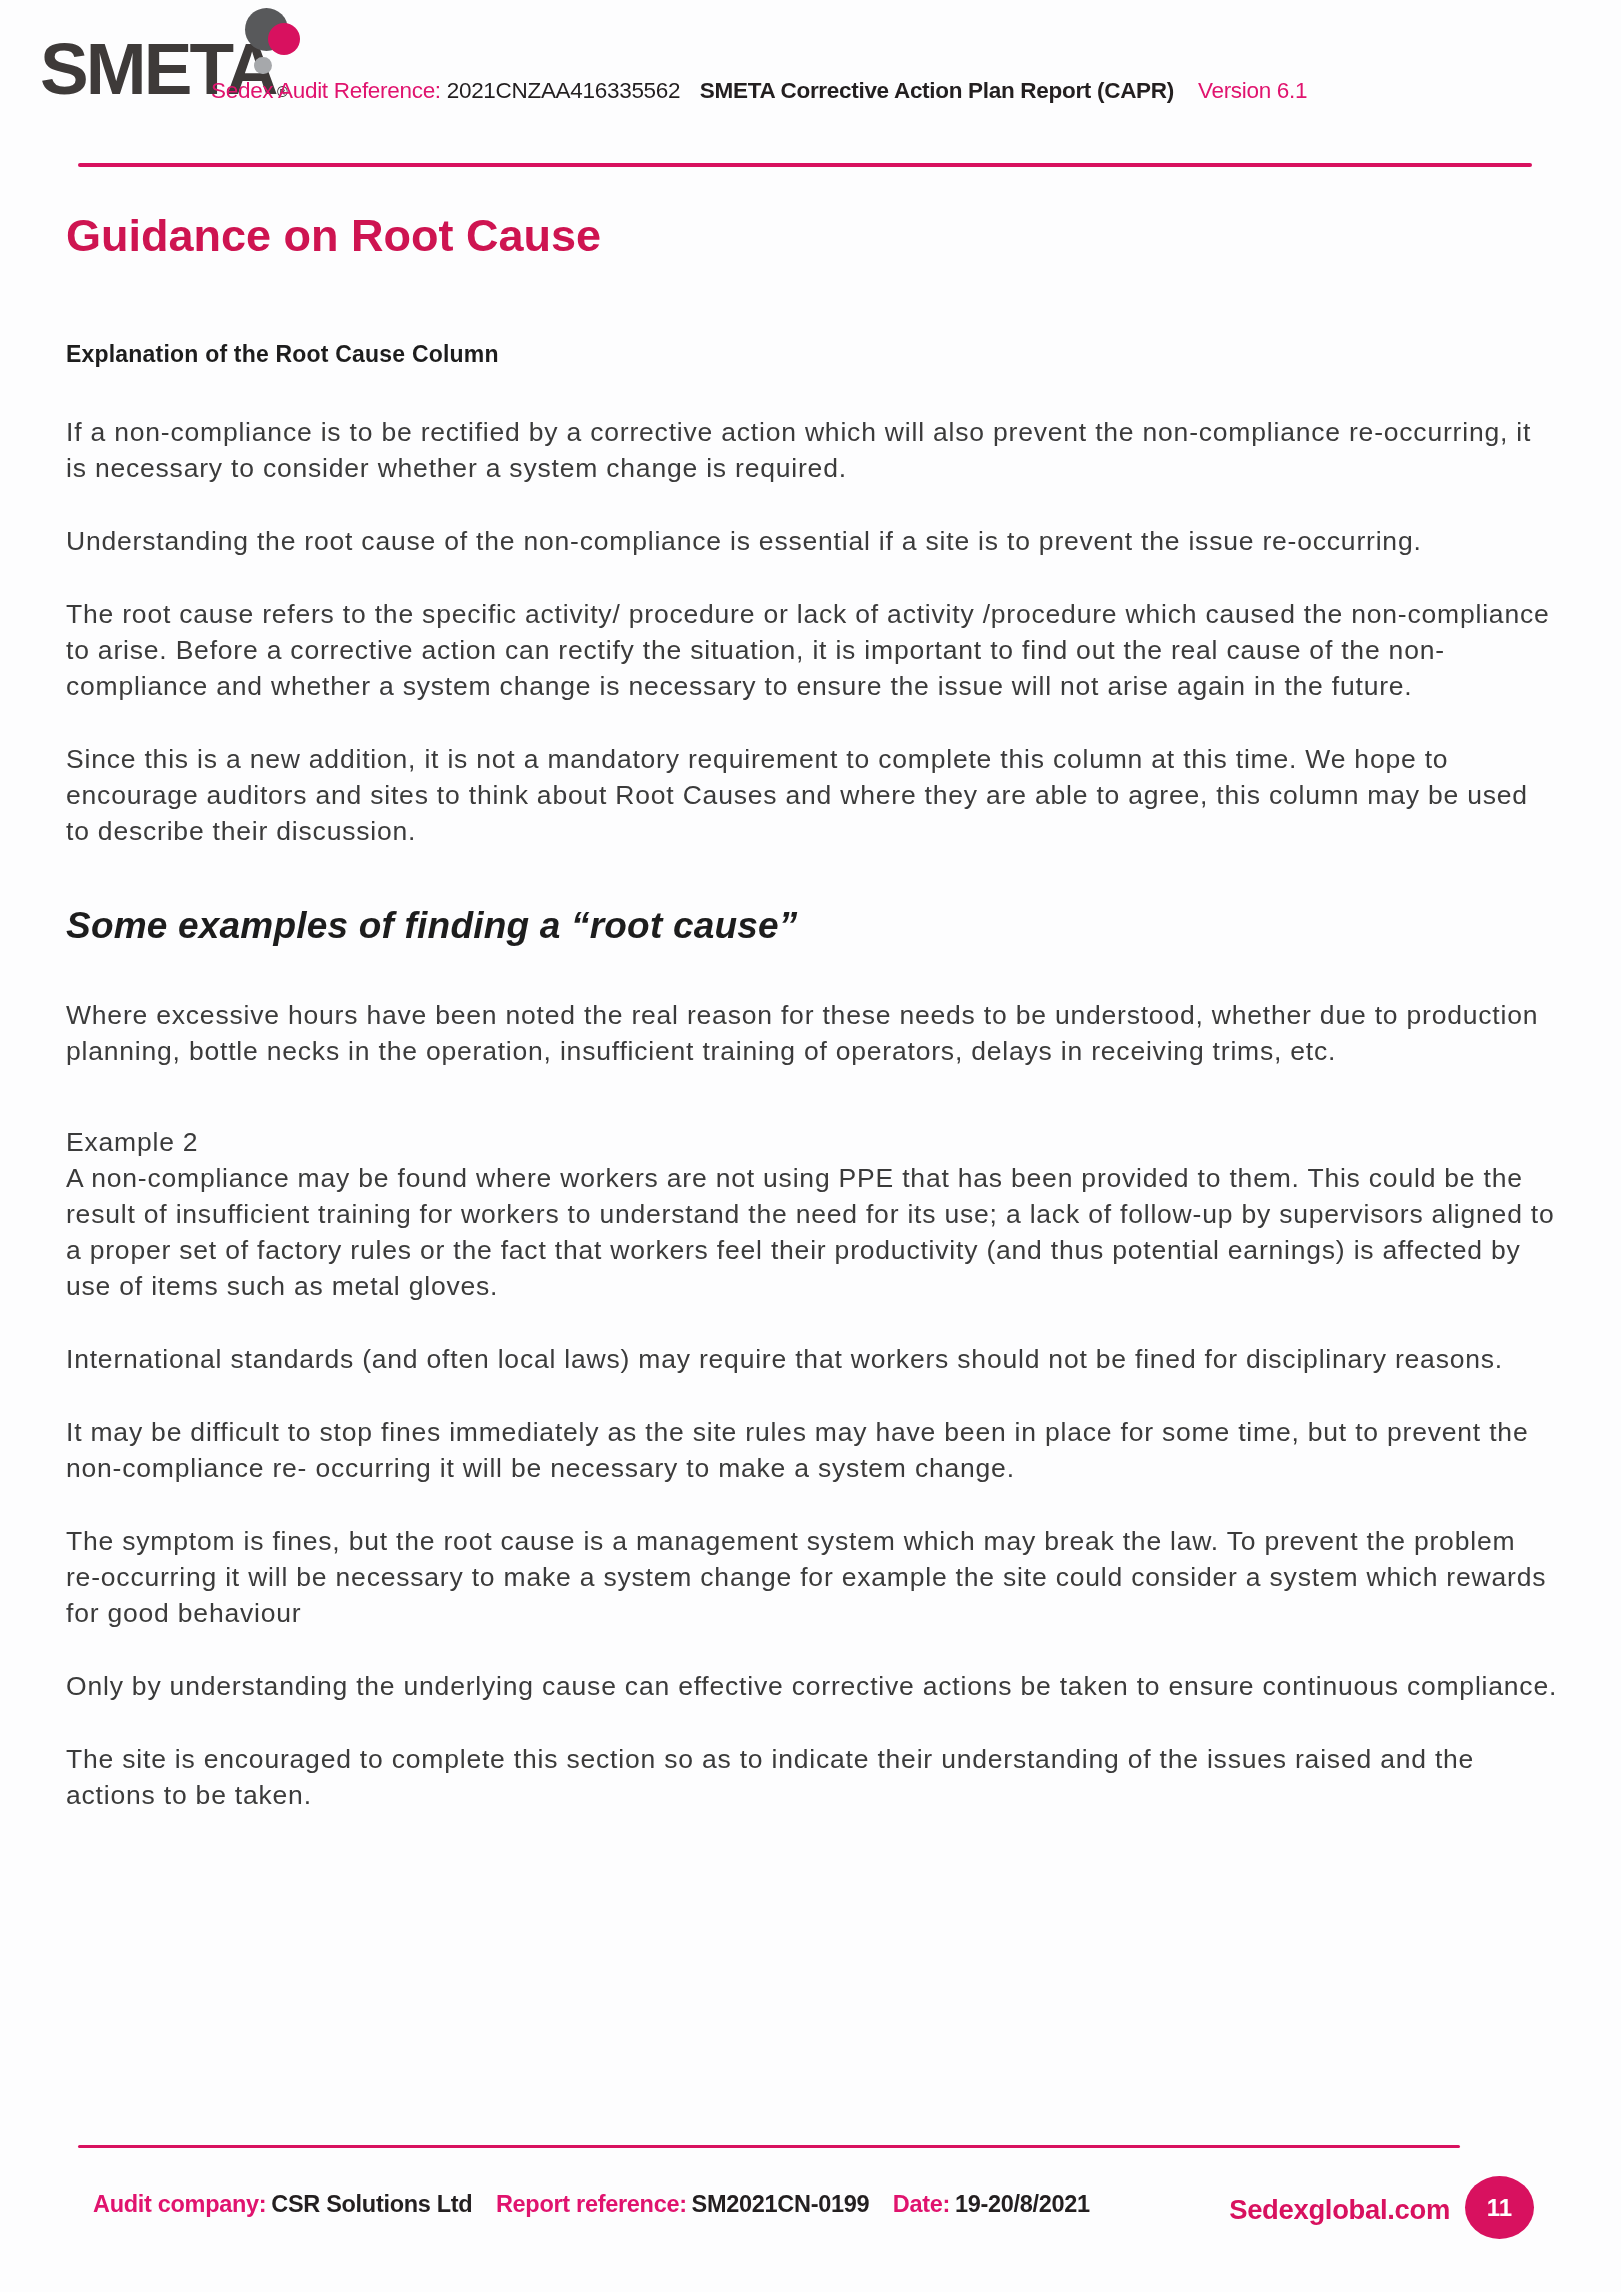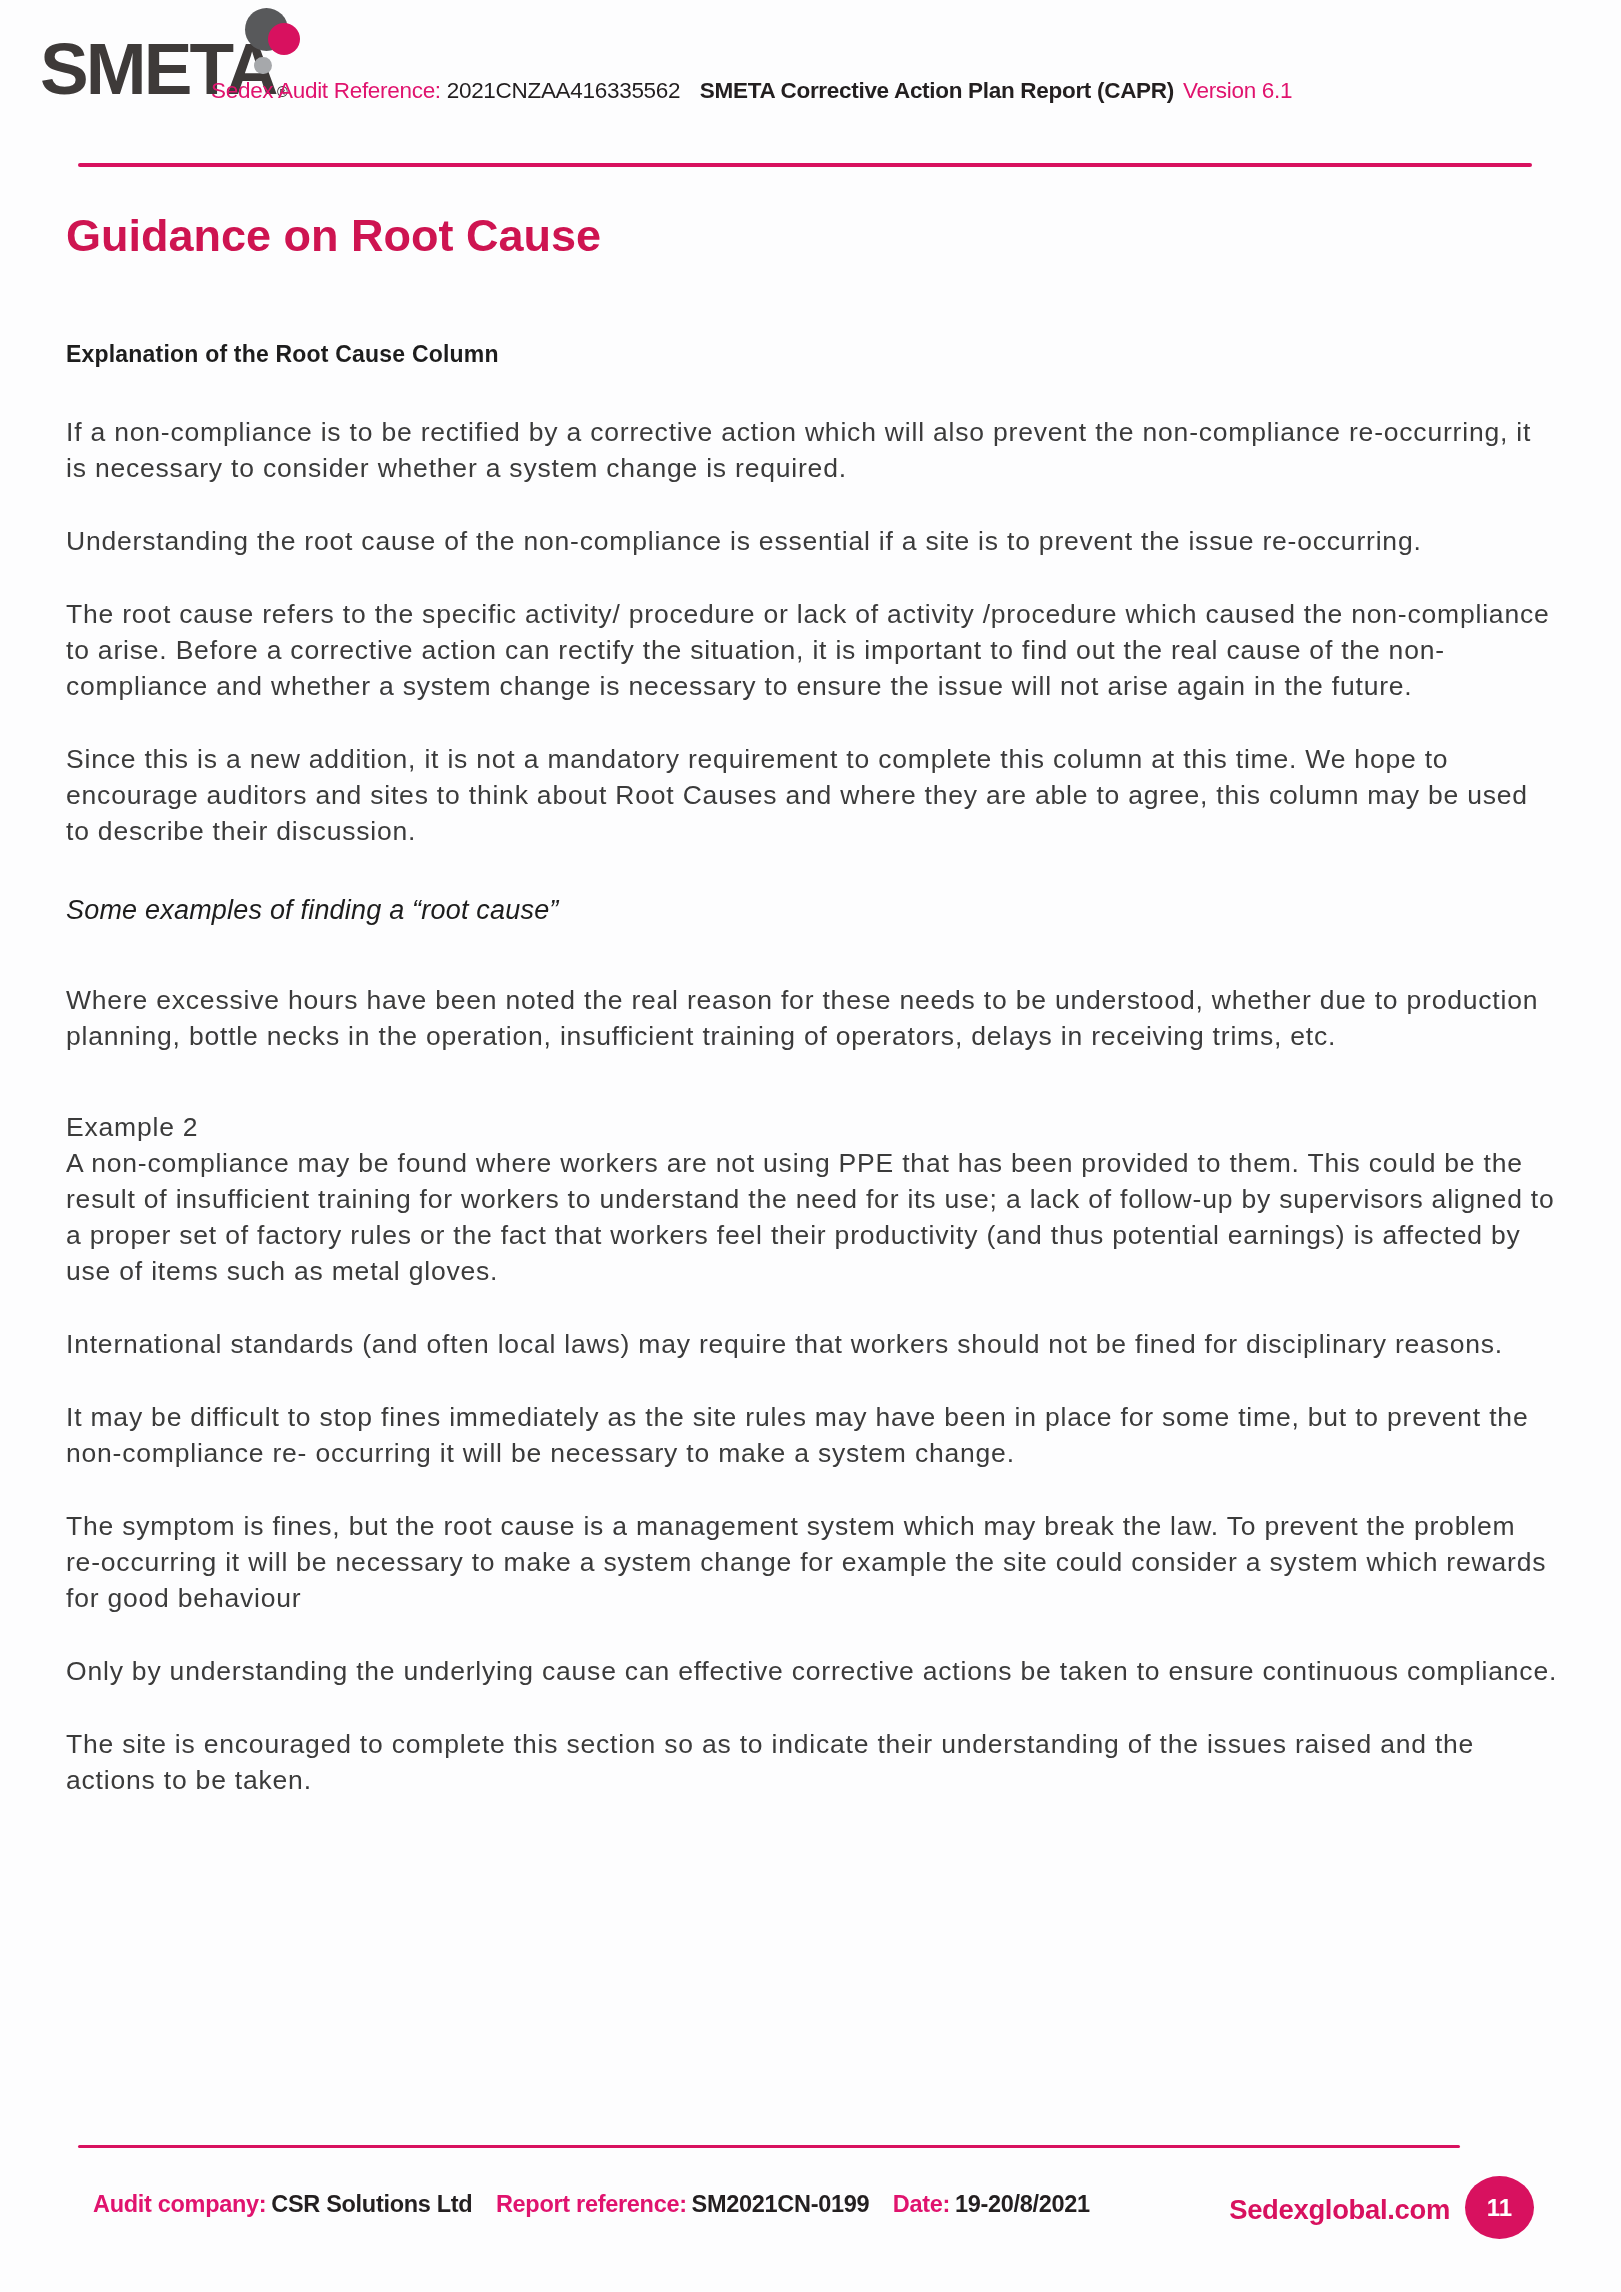--- a/index.html
+++ b/index.html
@@ -37,21 +37,21 @@
   .dot-pink{left:236px;top:15.7px;width:32px;height:32px;background:var(--brand-pink);z-index:3;}
   .dot-light{left:222px;top:49px;width:17.6px;height:17.6px;background:var(--dot-light-gray);z-index:2;}
 
   .header-ref{
     position:absolute;left:211px;top:78px;
     font-size:22.5px;letter-spacing:-0.3px;white-space:nowrap;
     color:#231f20;
   }
   .header-ref .pink{color:var(--label-pink);}
   .header-ref .val{margin-left:5.9px;margin-right:19.6px;}
-  .header-ref .report-title{font-weight:700;margin-right:9px;}
+  .header-ref .report-title{font-weight:700;margin-right:24px;}
 
   .rule{position:absolute;background:var(--brand-pink);height:3.9px;border-radius:2px;}
   .rule-top{left:78px;top:163px;width:1454px;}
   .rule-bottom{left:78px;top:2145px;width:1382px;height:2.9px;}
 
   
   .content{
     position:absolute;left:66px;top:211px;width:1492px;
     color:var(--text-color);
     font-size:26.5px;line-height:36px;letter-spacing:0.8px;
@@ -63,22 +63,22 @@
   }
   .content h2{
     color:#1d1d1d;
     font-size:23px;line-height:33px;font-weight:700;letter-spacing:0.2px;
     margin-top:78px;
   }
   .content p{margin-top:37px;}
   .content .first-para{margin-top:43px;}
   .content h3{
     color:#1d1d1d;
-    font-size:27px;line-height:33px;font-weight:400;font-style:italic;letter-spacing:0.2px;
-    margin-top:45px;
+    font-size:37px;line-height:33px;font-weight:700;font-style:italic;letter-spacing:0.2px;
+    margin-top:60px;
   }
   .example{margin-top:55px;}
   .example .example-label{margin-bottom:0;}
 
   
   .footer-left{
     position:absolute;left:93px;top:2191px;
     font-size:23.5px;font-weight:700;letter-spacing:-0.3px;white-space:nowrap;
     color:#231f20;
   }

